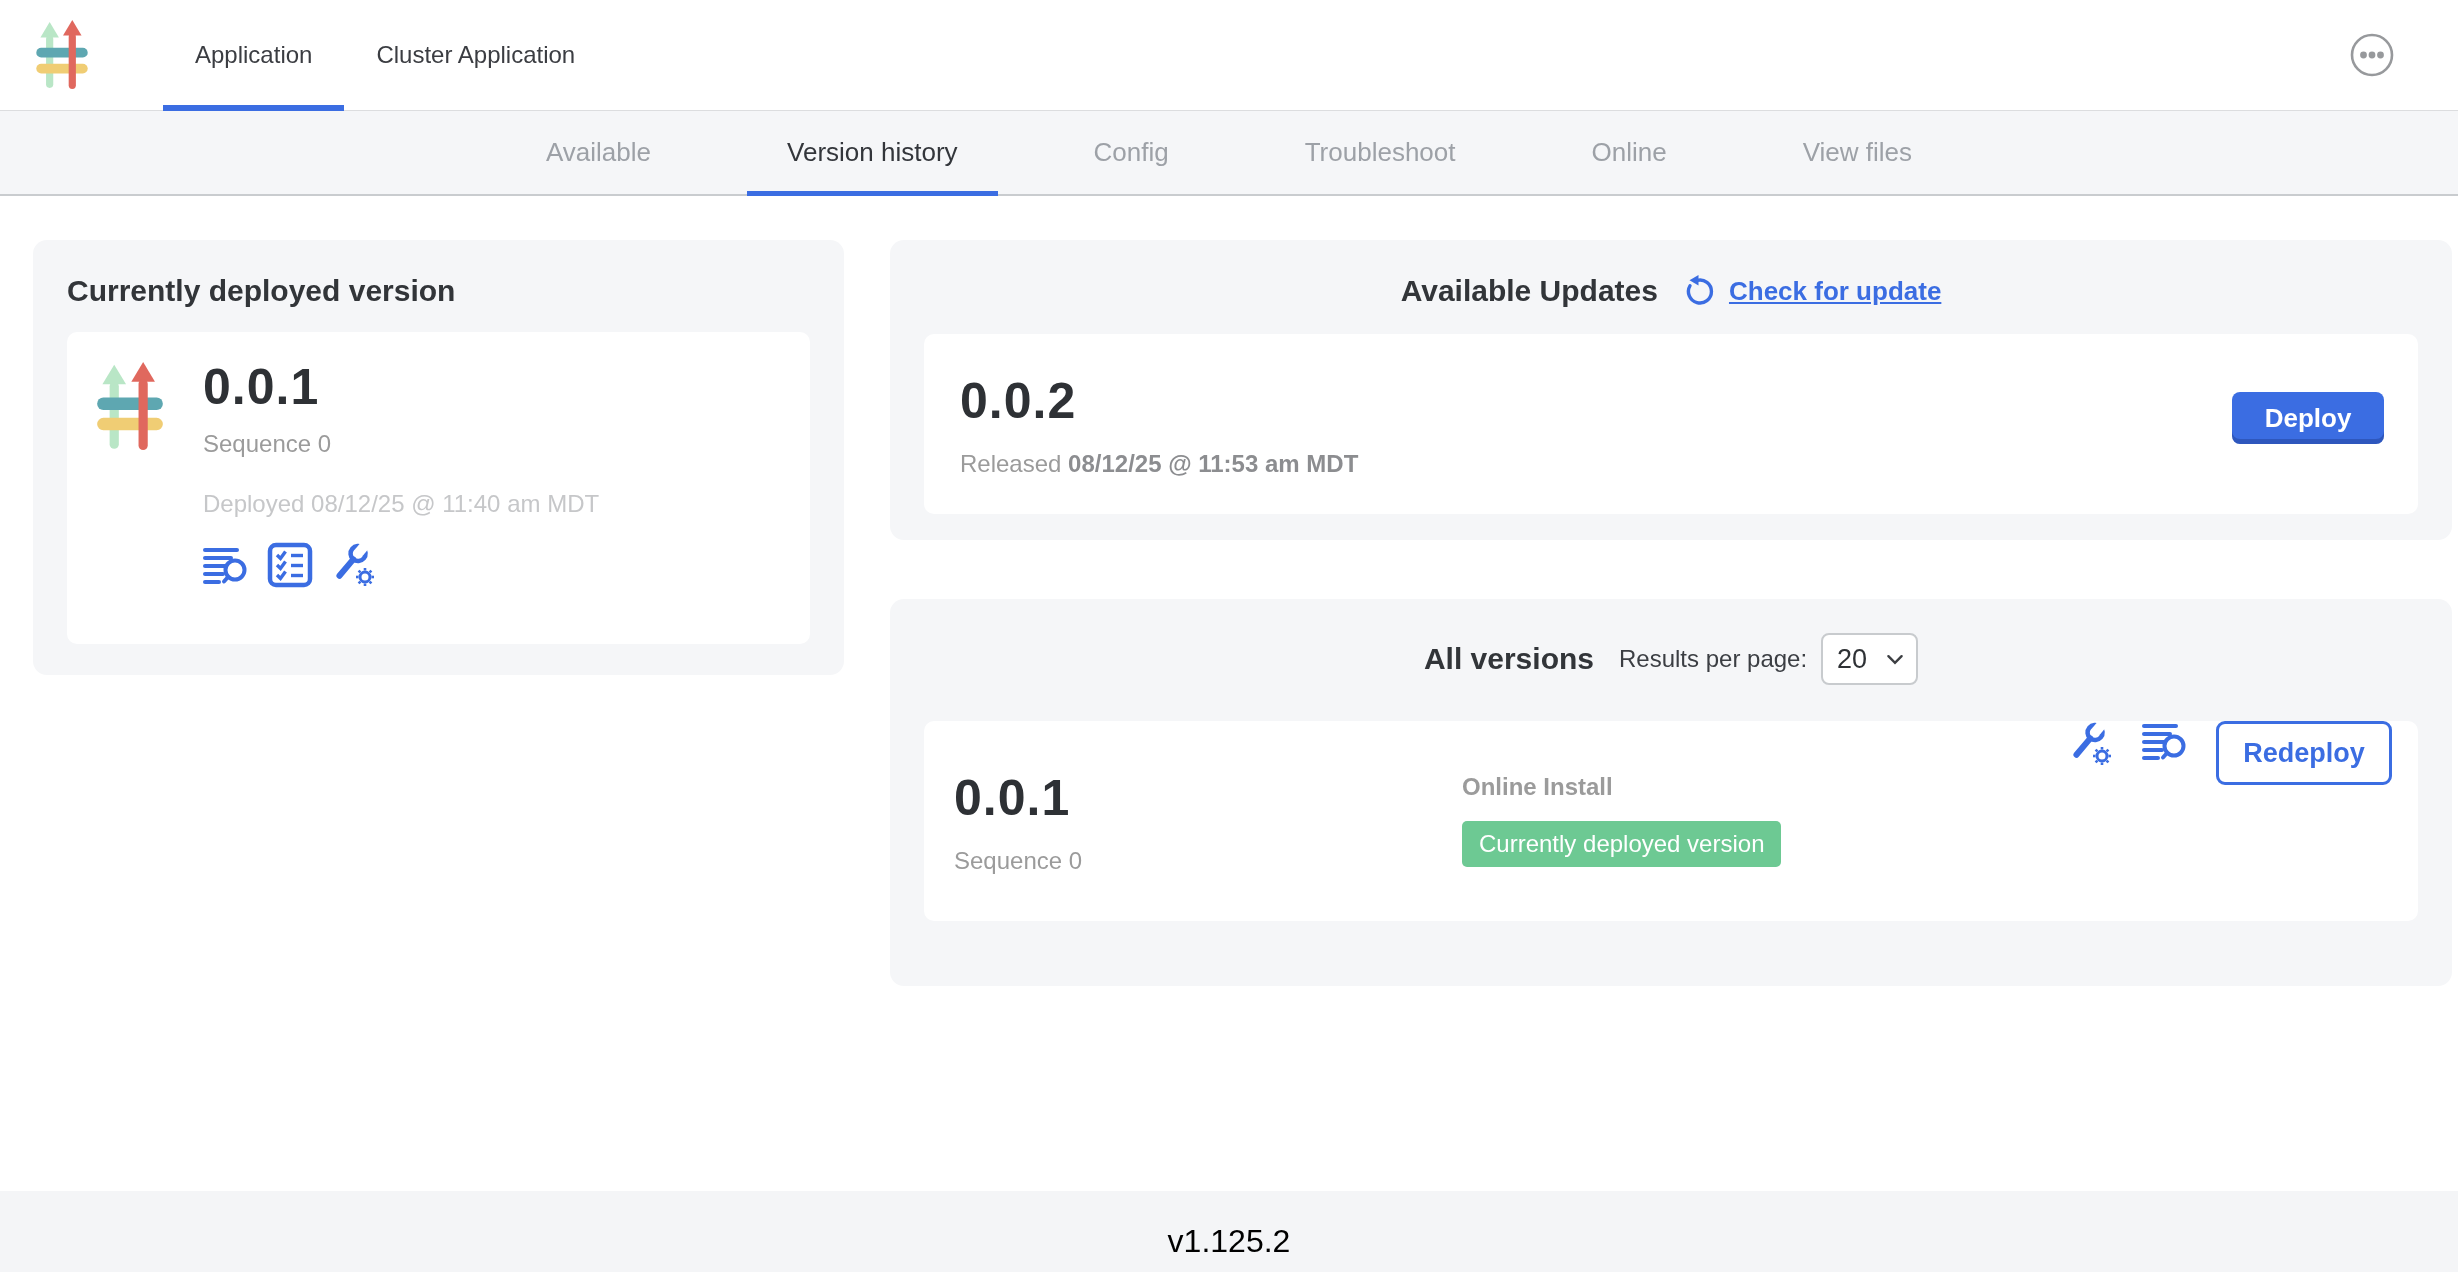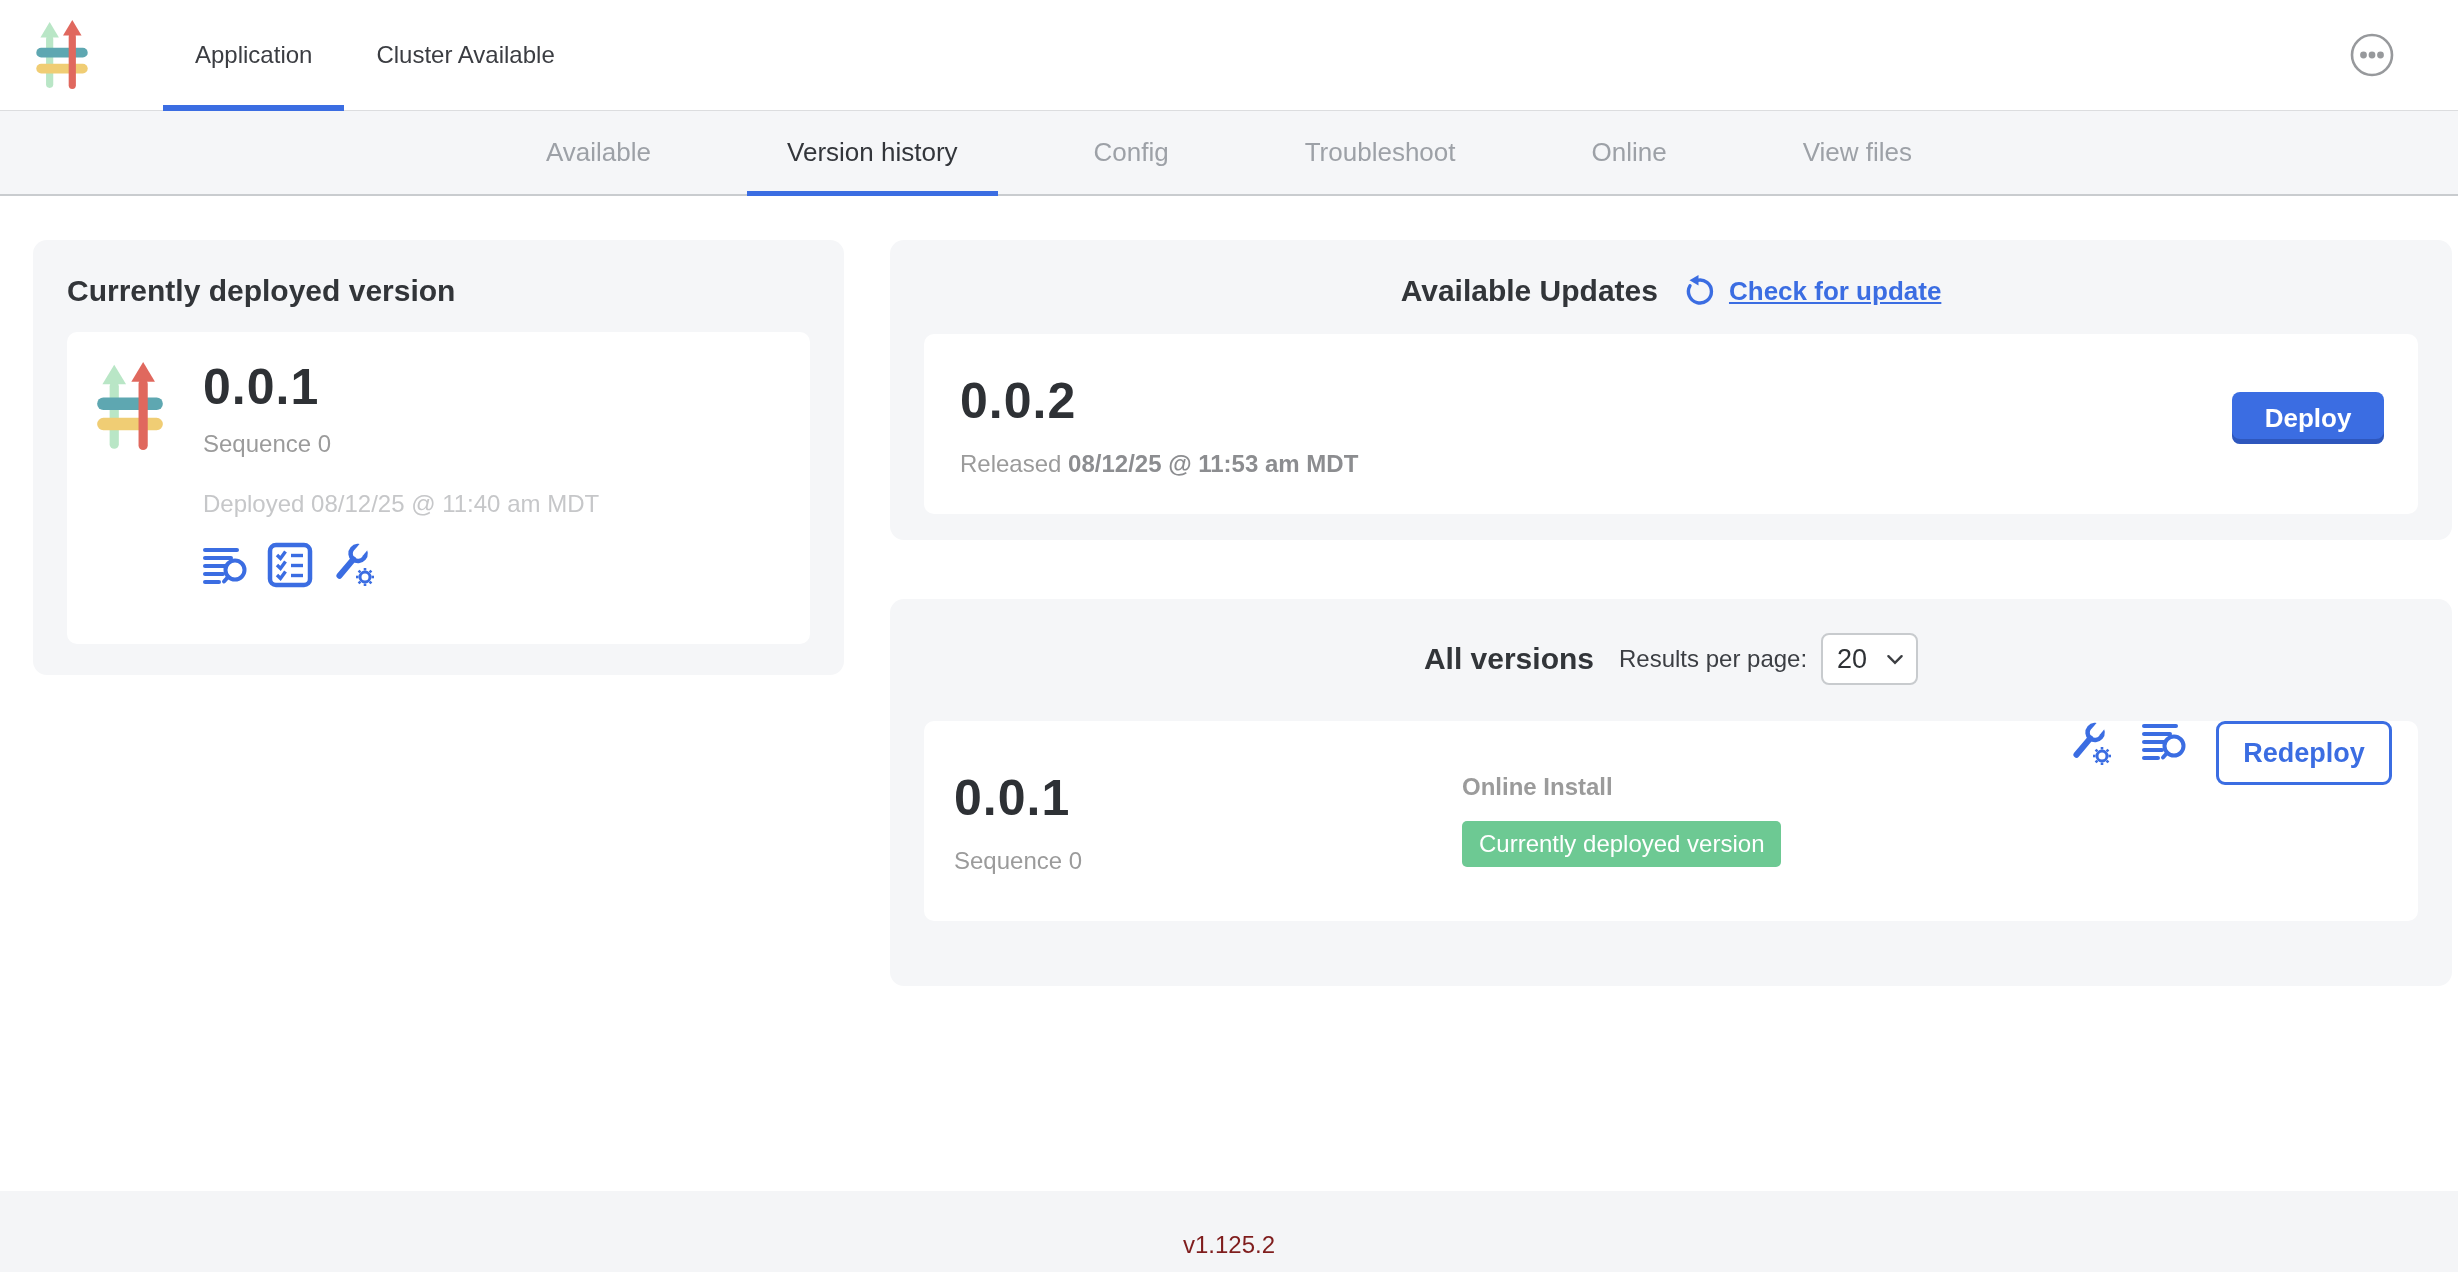--- a/index.html
+++ b/index.html
@@ -57,42 +57,42 @@
   .row-left { position:absolute; left:30px; top:48px; }
   .row-mid { position:absolute; left:538px; top:52px; }
   .install-type { font-size:24px; font-weight:600; color:#9b9b9b; }
   .badge { display:inline-block; margin-top:20px; background:#6dc993; color:#ffffff; font-size:24px;
     padding:9px 17px; border-radius:5px; }
   .row-right { position:absolute; right:26px; top:0; height:100%; display:flex; gap:28px; }
   .btn-secondary { width:176px; height:64px; background:#ffffff; border:3px solid #3b6de2; border-radius:9px;
     color:#3b6de2; font-size:27px; font-weight:700; cursor:pointer; font-family:inherit; }
   
   .footer { height:81px; background:#f4f5f7; display:flex; justify-content:center; }
-  .footer span { margin-top:40px; font-size:24px; color:#7f1d1d; }
+  .footer span { margin-top:32px; font-size:32px; color:#000000; }
 </style>
 </head>
 <body>
 
 <div class="header">
   <svg class="logo" viewBox="0 0 50 70">
     <g>
       <polygon points="4,17 22,17 13,2" fill="#b9e6c6"></polygon>
       <rect x="9.5" y="15" width="7" height="51" rx="3.5" fill="#b9e6c6"></rect>
       <rect x="0" y="27" width="50" height="9.5" rx="4.75" fill="#5ea7b1"></rect>
       <rect x="0" y="42.5" width="50" height="9.5" rx="4.75" fill="#f0cd74"></rect>
       <polygon points="26,15 44,15 35,0" fill="#e0685e"></polygon>
       <rect x="31.5" y="13" width="7" height="54" rx="3.5" fill="#e0685e"></rect>
     </g>
   </svg>
   <nav class="header-tabs">
     <div class="htab active">
       <span>Application</span>
     </div>
     <div class="htab">
-      <span>Cluster Available</span>
+      <span>Cluster Application</span>
     </div>
   </nav>
   <div class="menu-btn">
     <svg viewBox="0 0 44 44">
       <circle cx="22" cy="22" r="20" fill="none" stroke="#97999c" stroke-width="2.6"></circle>
       <circle cx="13.5" cy="22" r="3.4" fill="#97999c"></circle>
       <circle cx="22" cy="22" r="3.4" fill="#97999c"></circle>
       <circle cx="30.5" cy="22" r="3.4" fill="#97999c"></circle>
     </svg>
   </div>

